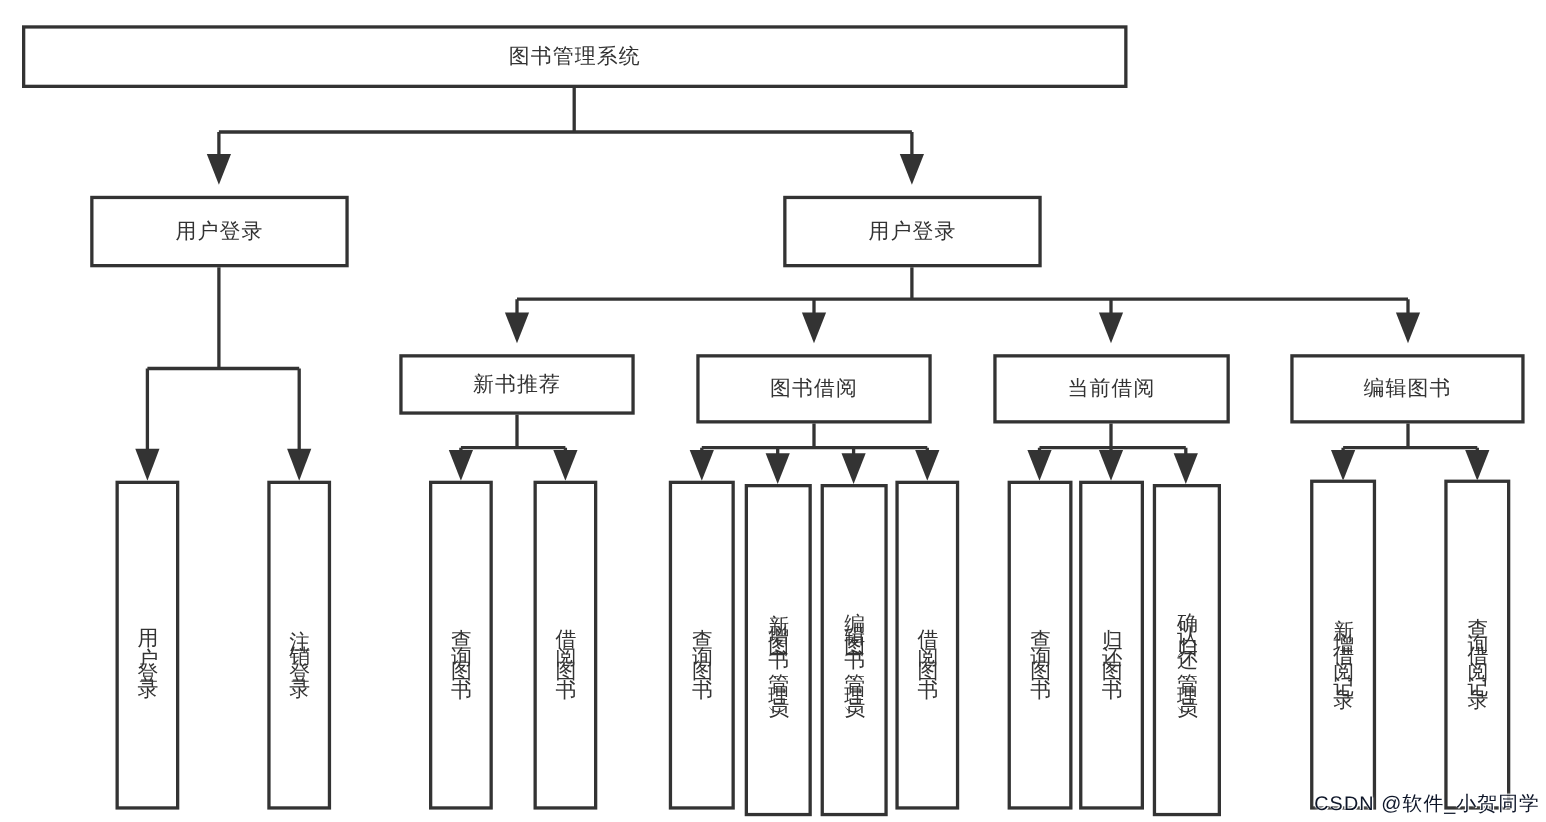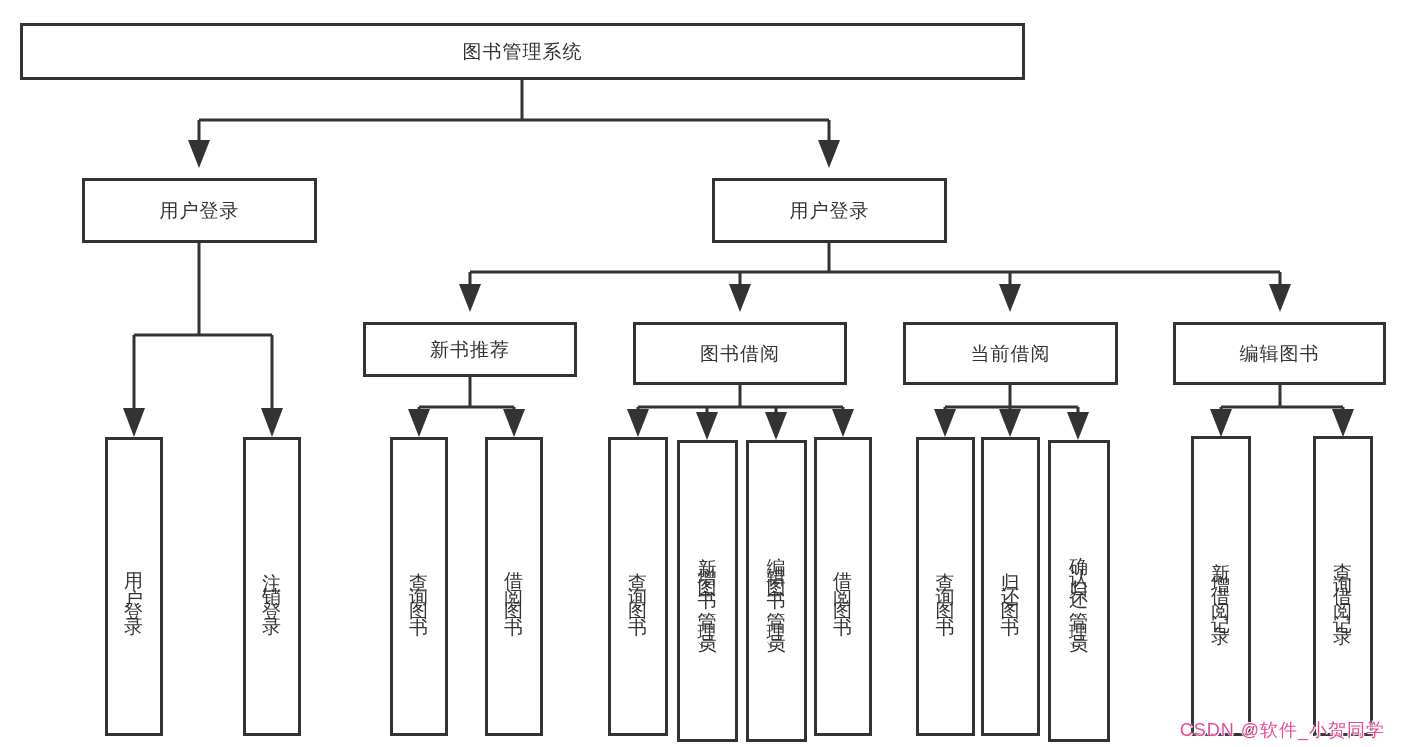--- a/index.html
+++ b/index.html
@@ -44,24 +44,24 @@
     writing-mode: vertical-rl;
     text-orientation: mixed;
     font-size: 19px;
     line-height: 1;
   }
   .node.v.vshort { letter-spacing: 15px; }
   .node.v.vmed   { letter-spacing: 13px; }
   .node.v.vlong  { letter-spacing: 11px; }
   .watermark {
     position: absolute;
-    right: 20px;
+    right: 5px;
     bottom: 5px;
     font-size: 18px;
-    color: #ec4899;
+    color: #0f172a;
     letter-spacing: 1px;
     text-shadow: 0 0 3px #ffffff, 1px 1px 0 #ffffff, -1px -1px 0 #ffffff;
     z-index: 5;
     white-space: nowrap;
   }
 </style>
 </head>
 <body>
 
 <div class="canvas">

